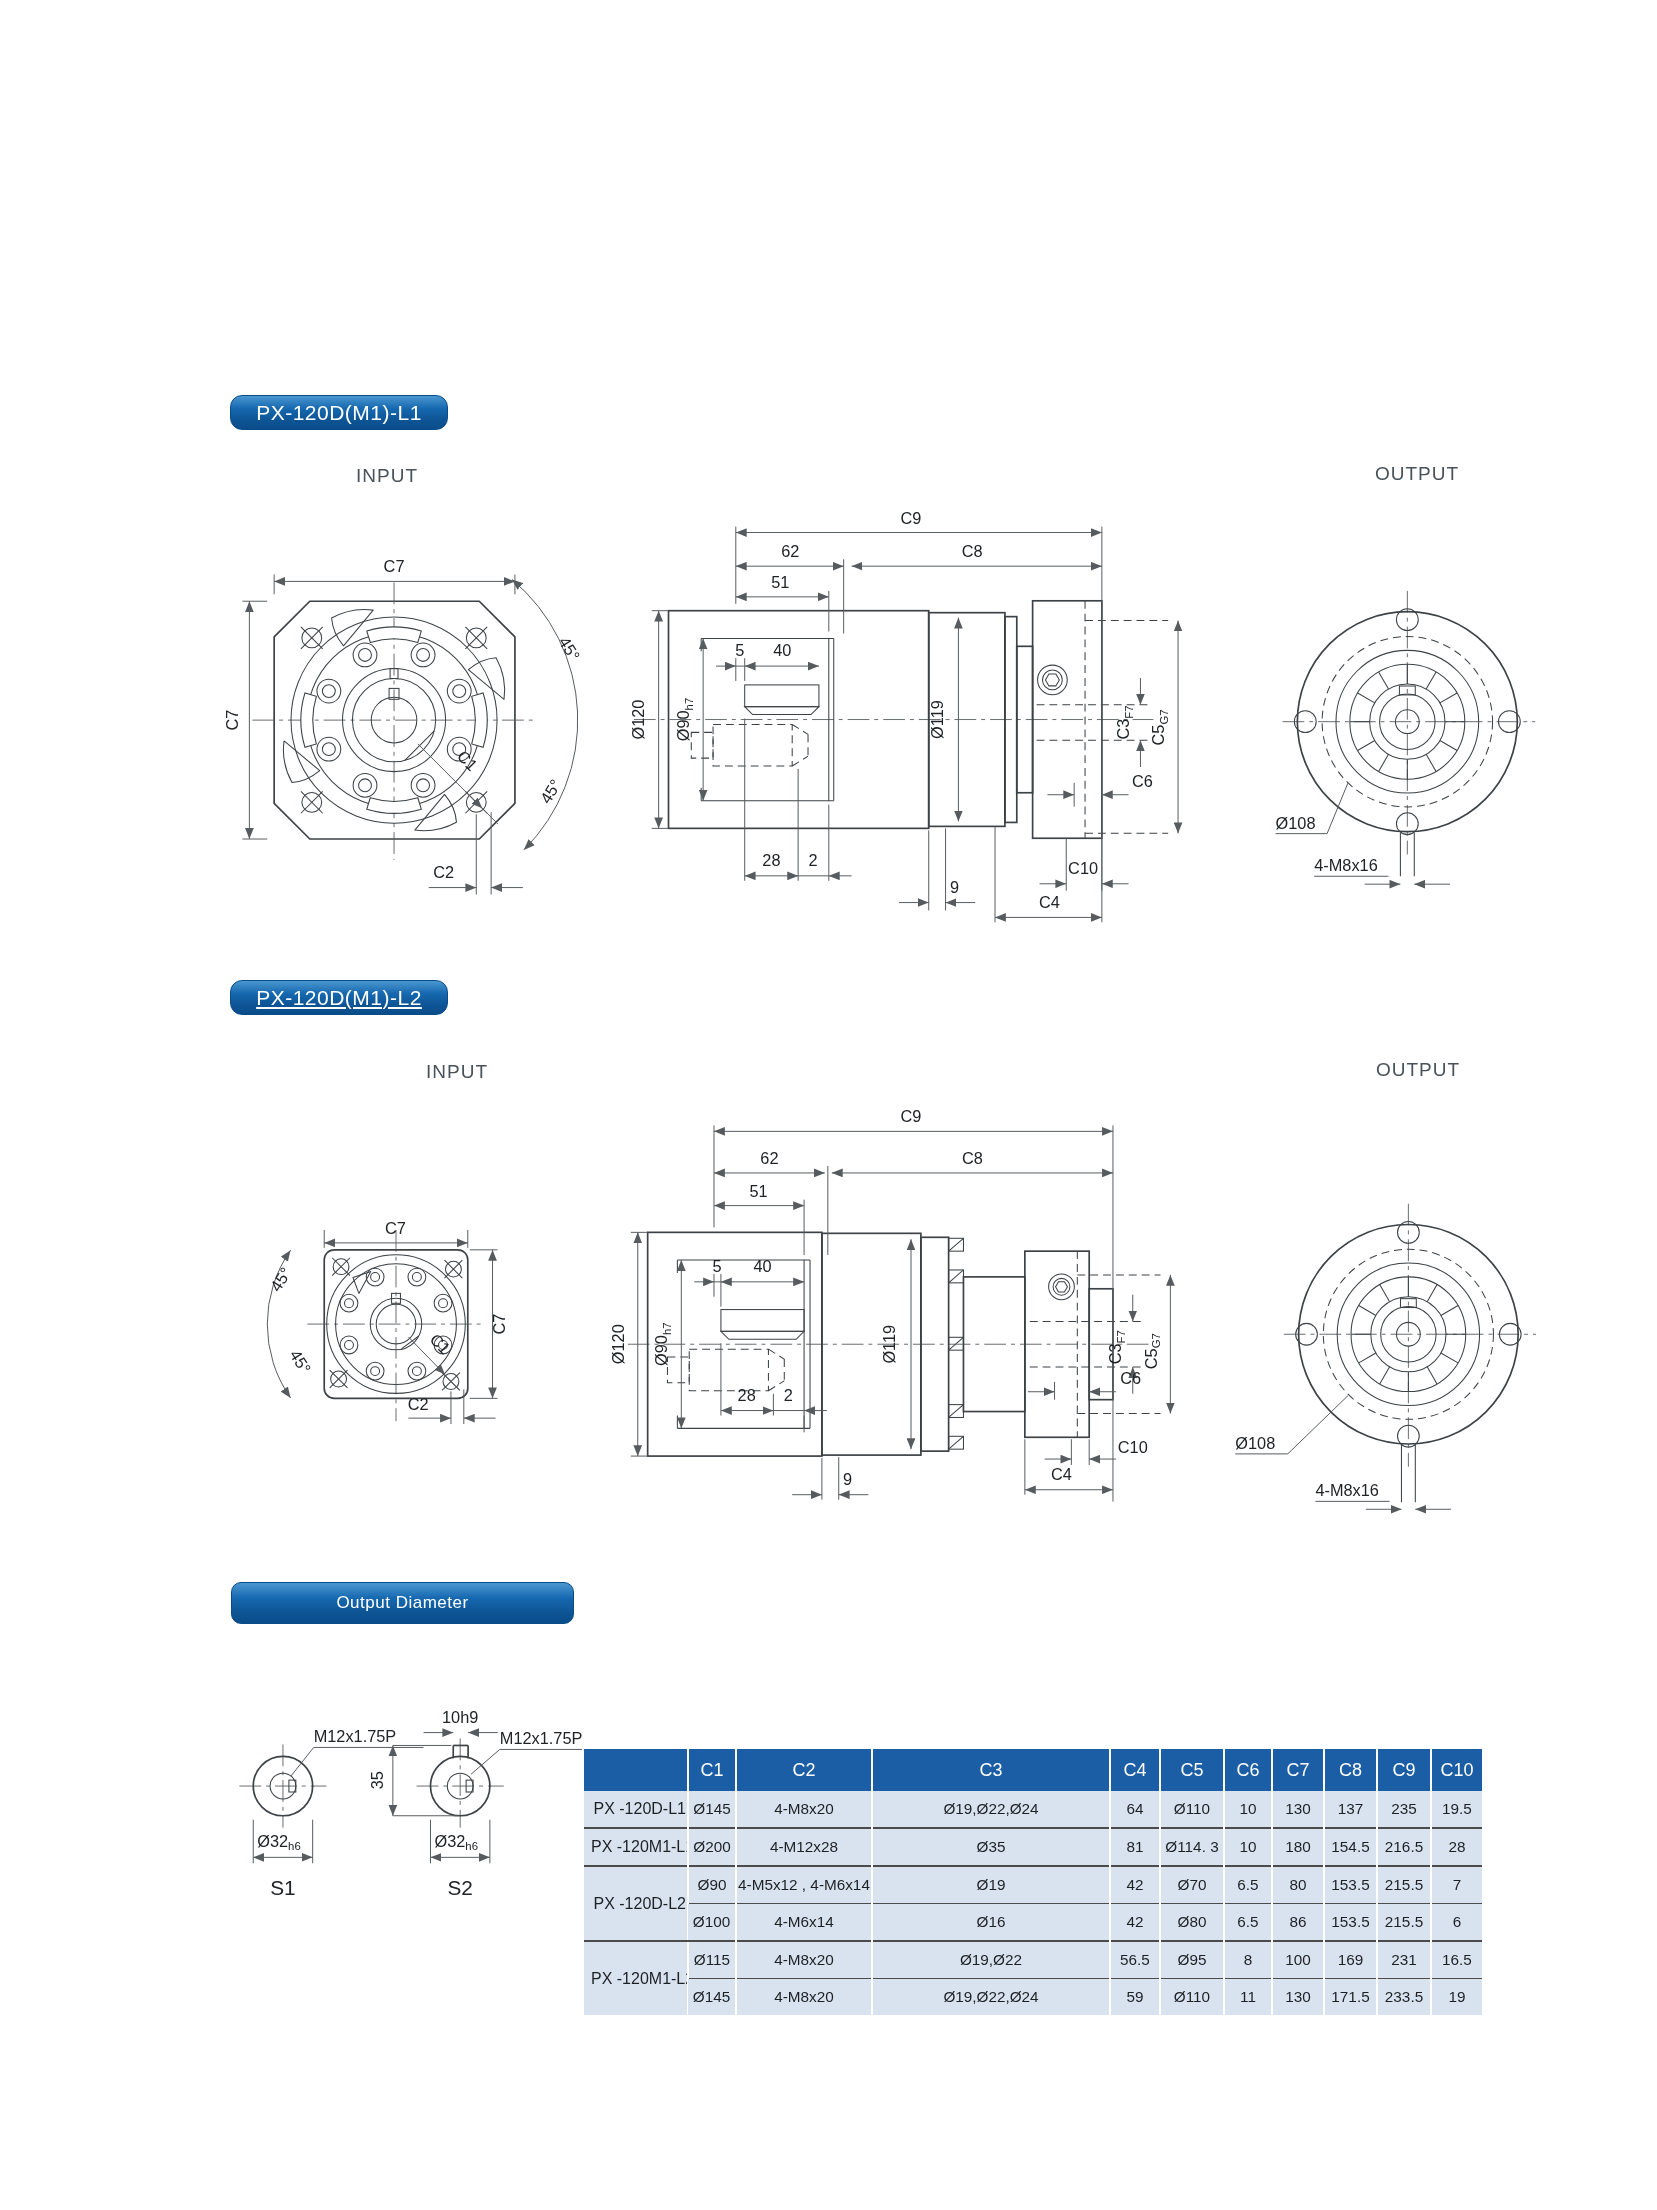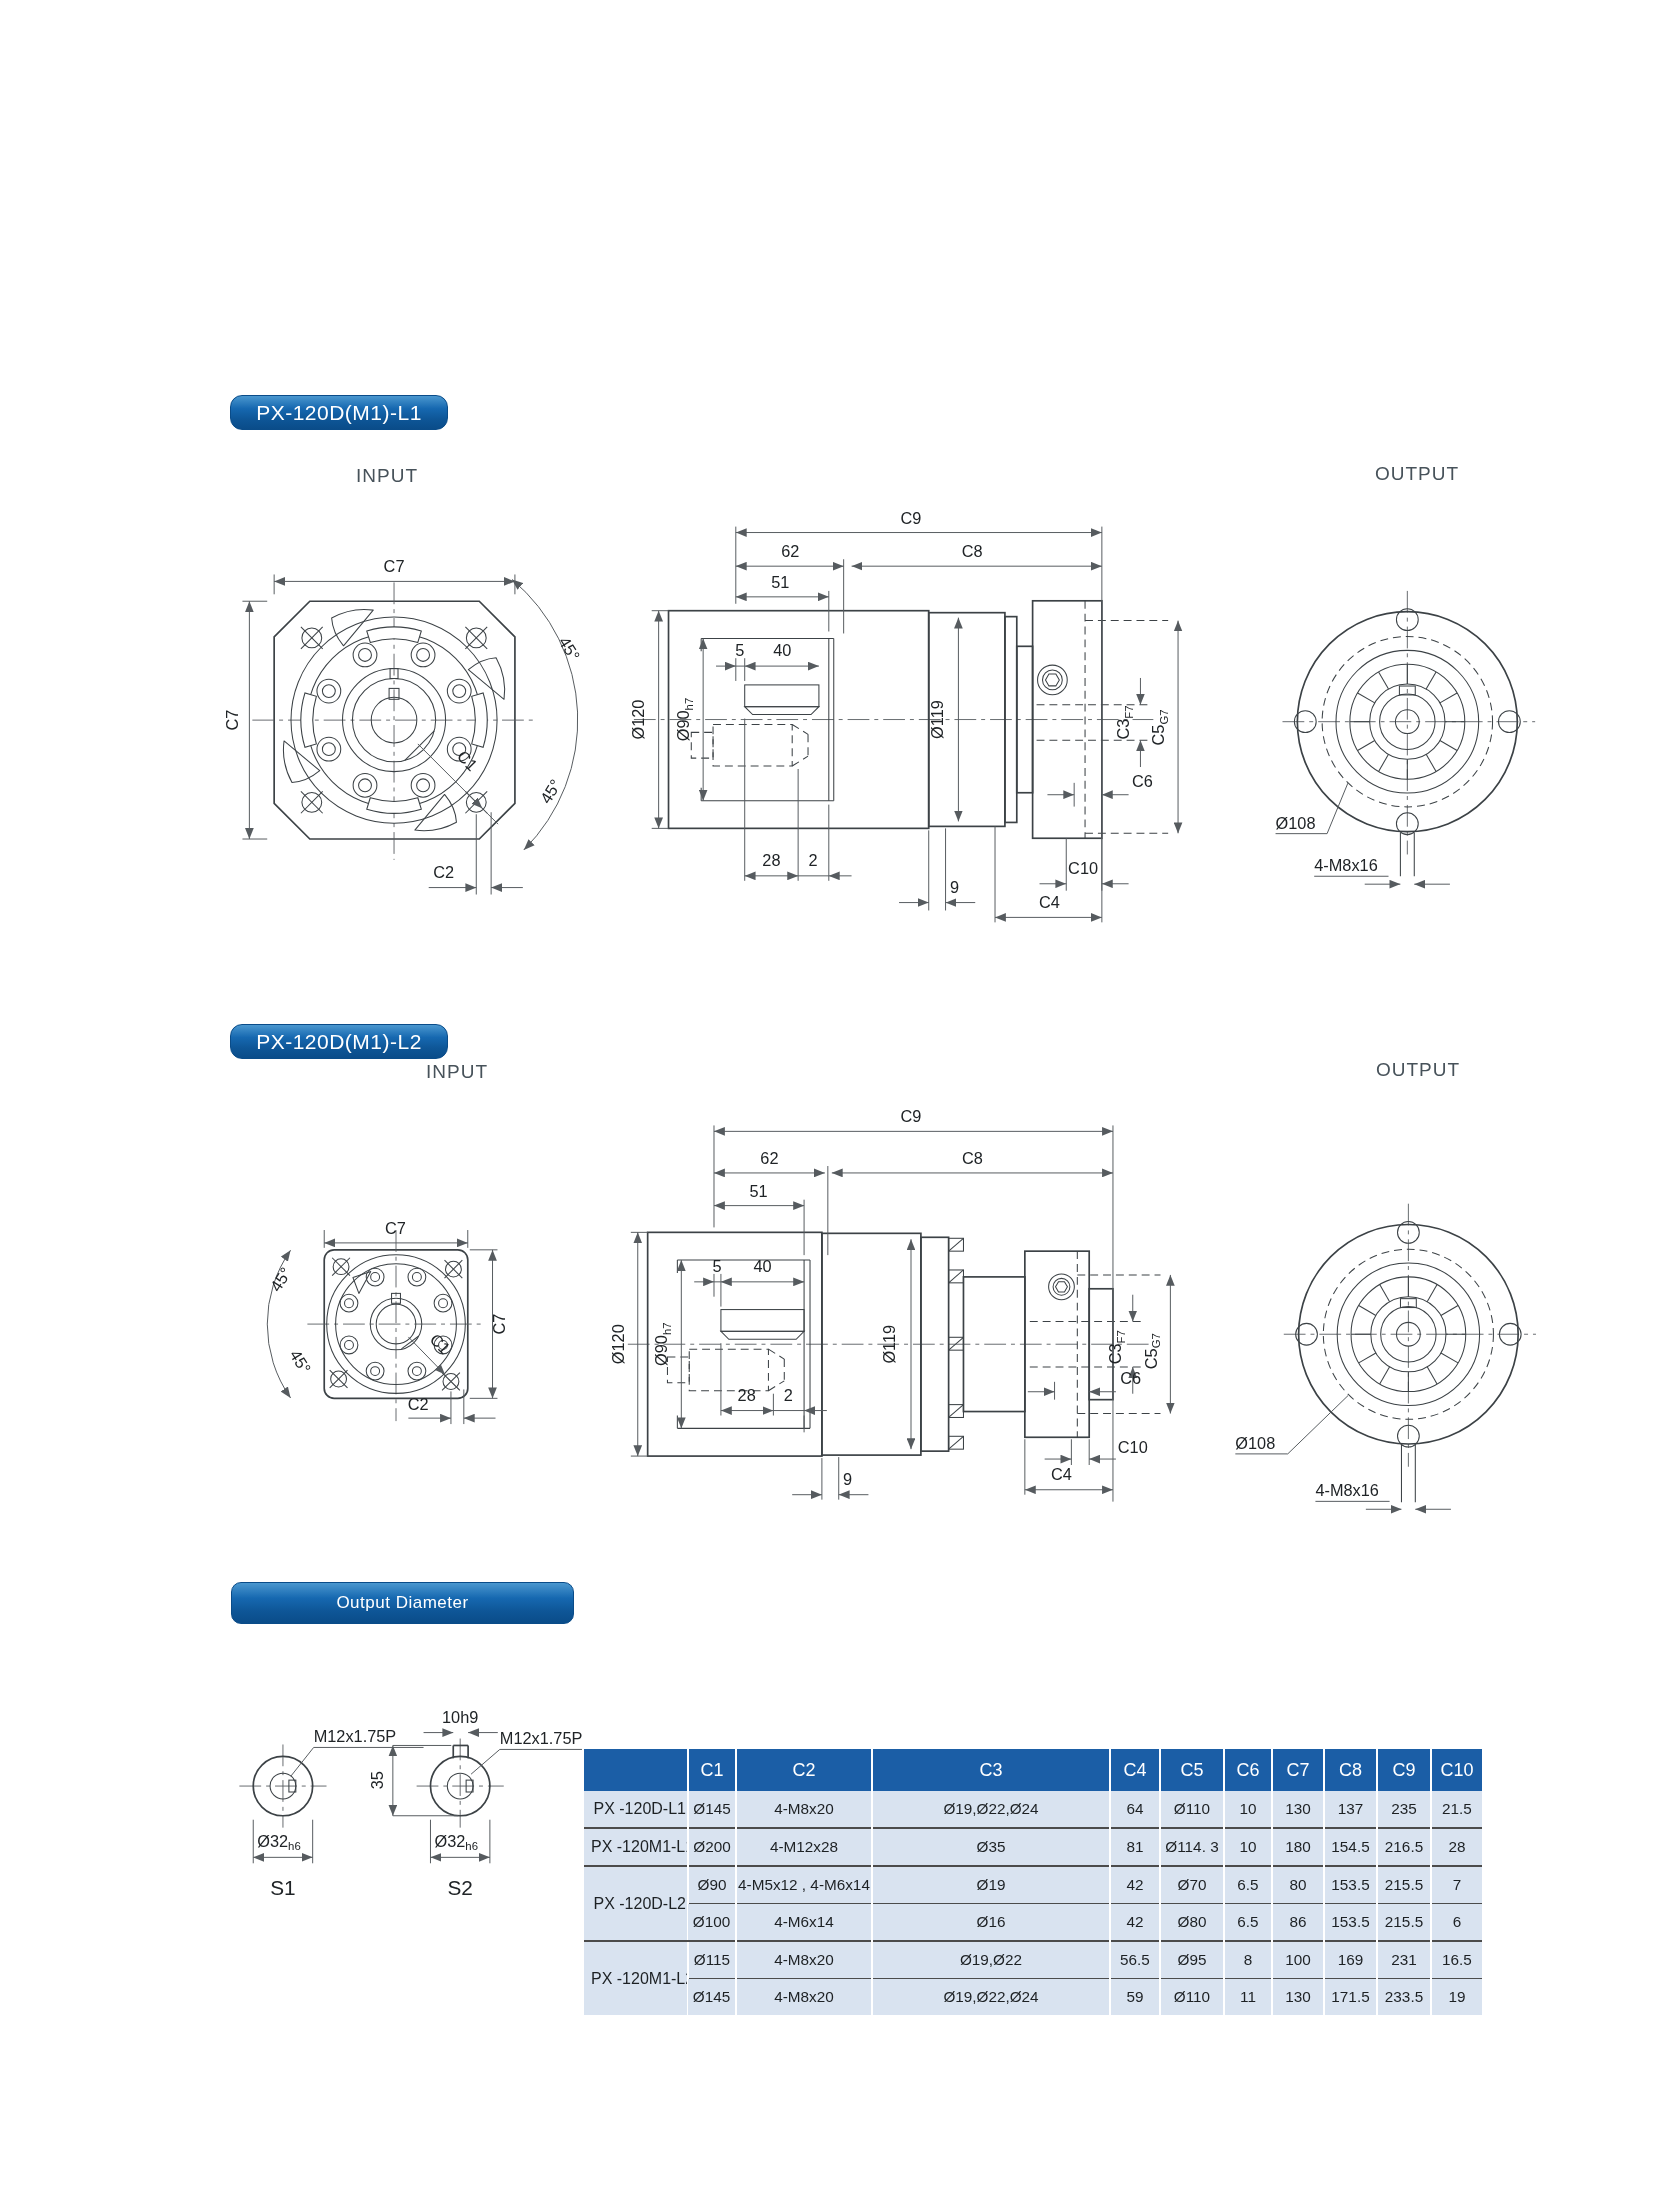--- a/index.html
+++ b/index.html
@@ -251,21 +251,21 @@
       <text x="48" y="252" text-anchor="start">Ø108</text>
       <line class="d" x1="48" y1="257" x2="100" y2="257"></line>
       <line class="d" x1="100" y1="257" x2="121" y2="206"></line>
       <text x="87" y="295" text-anchor="start">4-M8x16</text>
       <line class="d" x1="87" y1="300" x2="162" y2="300"></line>
       <line class="d ae" x1="138" y1="308" x2="174" y2="308"></line>
         <line class="d ae" x1="224" y1="308" x2="188" y2="308"></line>
     </g>
   </svg>
 
-  <div class="badge" style="left:230px;top:1024px;width:216px;height:33px;">
+  <div class="badge" style="left:230px;top:980px;width:216px;height:33px;text-decoration:underline;">
     <span>PX-120D(M1)-L2</span>
   </div>
   <div class="viewlabel" style="left:406px;top:1061px;">INPUT</div>
   <div class="viewlabel" style="left:1356px;top:1059px;">OUTPUT</div>
 
   <svg style="left:149px;top:1218px;" width="396" height="327" viewBox="0 0 400 330">
     <g>
       <rect class="p" x="177" y="32" width="145" height="150" rx="10"></rect>
       <line class="cl d" x1="249.5" y1="12" x2="249.5" y2="205"></line>
       <line class="cl d" x1="160" y1="107" x2="340" y2="107"></line>
@@ -548,21 +548,21 @@
         <th class="model">PX -120D-L1</th>
         <td>Ø145</td>
         <td>4-M8x20</td>
         <td>Ø19,Ø22,Ø24</td>
         <td>64</td>
         <td>Ø110</td>
         <td>10</td>
         <td>130</td>
         <td>137</td>
         <td>235</td>
-        <td>21.5</td>
+        <td>19.5</td>
       </tr>
       <tr class="gsep">
         <th class="model">PX -120M1-L1</th>
         <td>Ø200</td>
         <td>4-M12x28</td>
         <td>Ø35</td>
         <td>81</td>
         <td>Ø114. 3</td>
         <td>10</td>
         <td>180</td>

